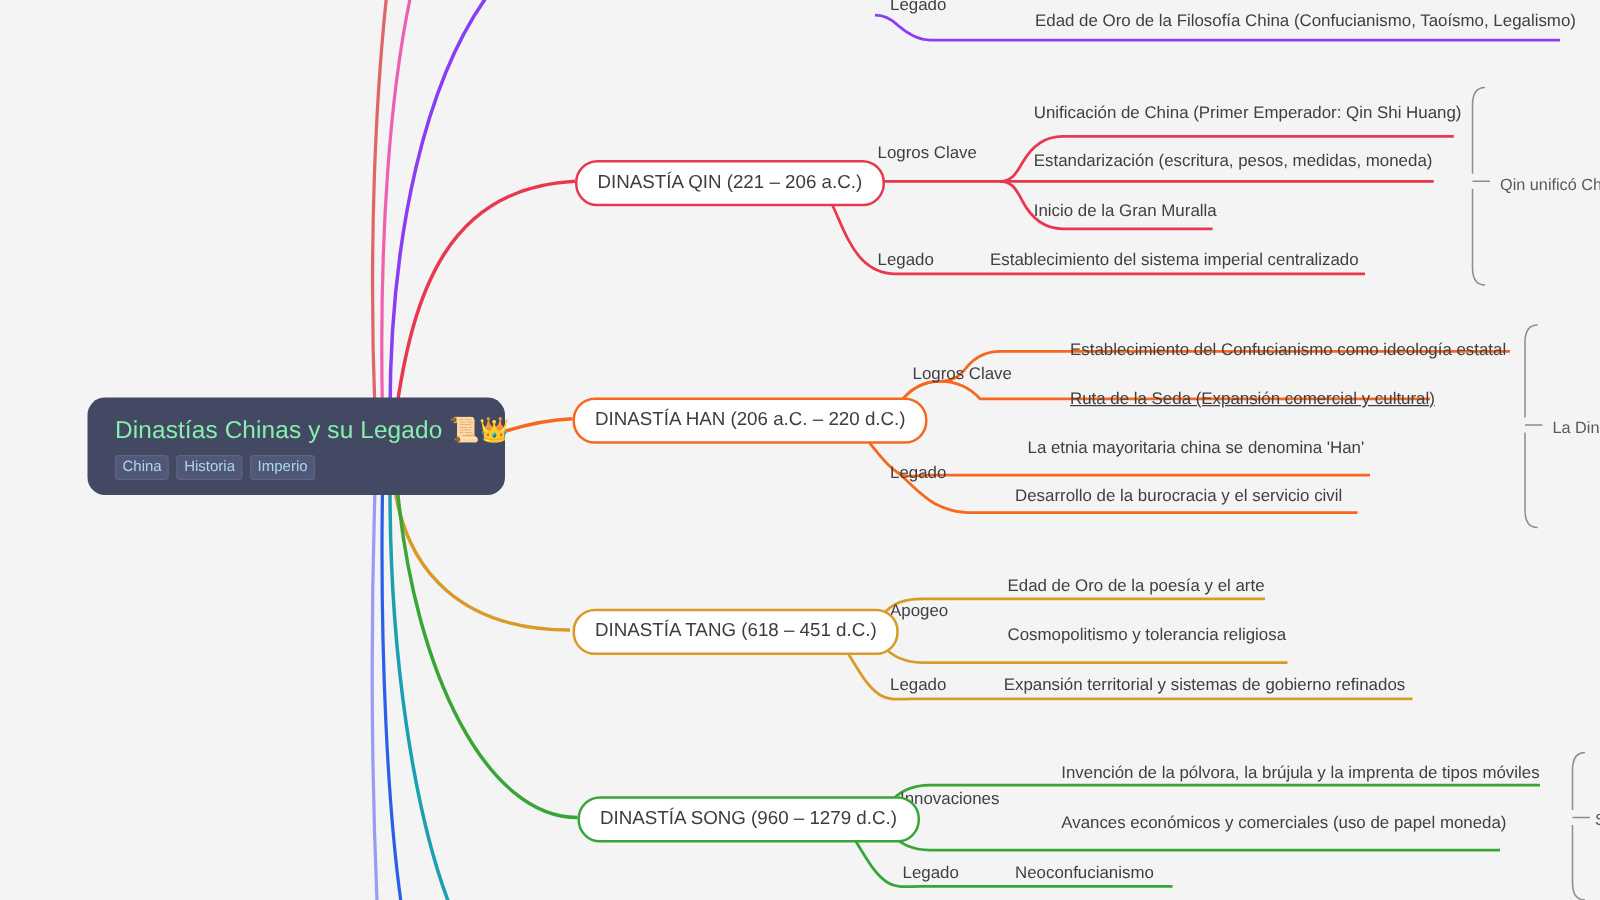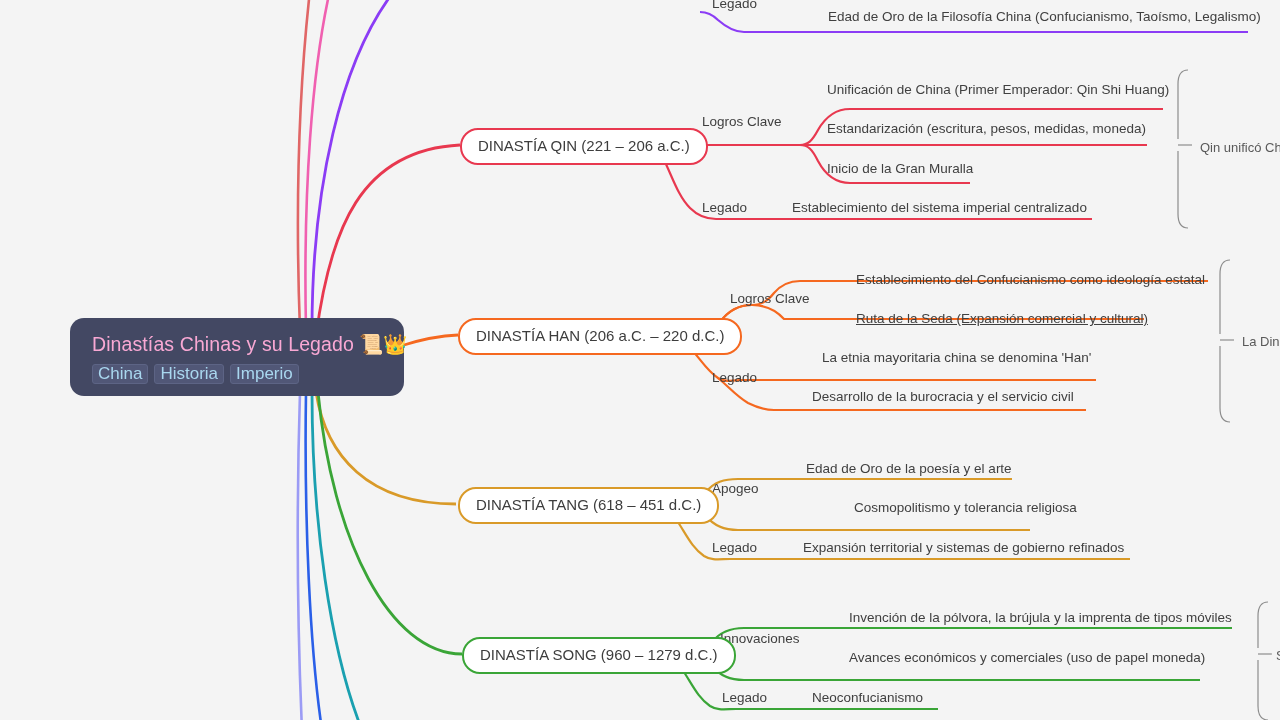--- a/index.html
+++ b/index.html
@@ -29,35 +29,35 @@
     left: 70px;
     top: 318px;
     width: 334px;
     box-sizing: border-box;
     background: #434863;
     border-radius: 14px;
     padding: 14px 22px 12px 22px;
     z-index: 6;
   }
   .central-title {
-    color: #f9a8d4;
+    color: #86efac;
     font-size: 19.5px;
     line-height: 25px;
     letter-spacing: .1px;
     white-space: nowrap;
   }
   .tags {
     margin-top: 7px;
     display: flex;
     gap: 6px;
   }
   .tag {
     background: #515777;
     color: #a9d7ef;
-    font-size: 17px;
+    font-size: 12px;
     line-height: 13px;
     padding: 2px 5px 3px 5px;
     border-radius: 3px;
     border: 1px solid #5d6party;
     white-space: nowrap;
   }
   .tag { border: 1px solid #5d6485; }
 
   
   .pill {
@@ -188,21 +188,21 @@
   <div class="lbl cat" style="left:712px; top:369px;">Legado</div>
   <div class="lbl leaf" style="left:822px; top:349px;">La etnia mayoritaria china se denomina 'Han'</div>
   <div class="lbl leaf" style="left:812px; top:388px;">Desarrollo de la burocracia y el servicio civil</div>
 
   <div class="lbl note" style="left:1242px; top:333px;">La Dina</div>
 
   <div class="pill" style="left:458px; top:487px; border-color:#d99a28;">DINASTÍA TANG (618 – 451 d.C.)</div>
 
   <div class="lbl cat" style="left:712px; top:480px;">Apogeo</div>
   <div class="lbl leaf" style="left:806px; top:460px;">Edad de Oro de la poesía y el arte</div>
-  <div class="lbl leaf" style="left:806px; top:499px;margin-left:48px;">Cosmopolitismo y tolerancia religiosa</div>
+  <div class="lbl leaf" style="left:806px; top:499px;">Cosmopolitismo y tolerancia religiosa</div>
 
   <div class="lbl cat" style="left:712px; top:539px;">Legado</div>
   <div class="lbl leaf" style="left:803px; top:539px;">Expansión territorial y sistemas de gobierno refinados</div>
 
   <div class="pill" style="left:462px; top:637px; border-color:#3aa537;">DINASTÍA SONG (960 – 1279 d.C.)</div>
 
   <div class="lbl cat" style="left:720px; top:630px;">Innovaciones</div>
   <div class="lbl leaf" style="left:849px; top:609px;">Invención de la pólvora, la brújula y la imprenta de tipos móviles</div>
   <div class="lbl leaf" style="left:849px; top:649px;">Avances económicos y comerciales (uso de papel moneda)</div>
 

